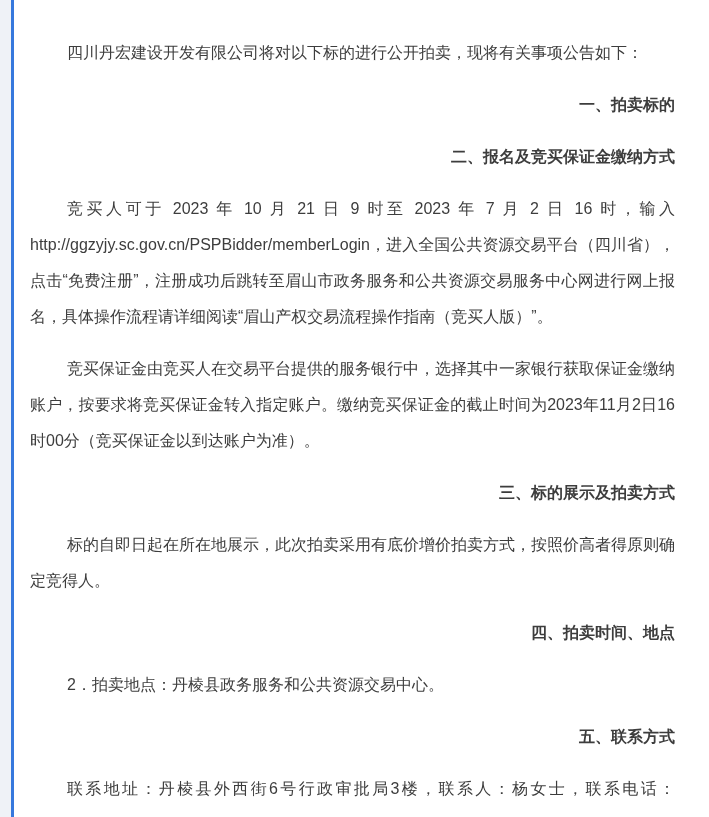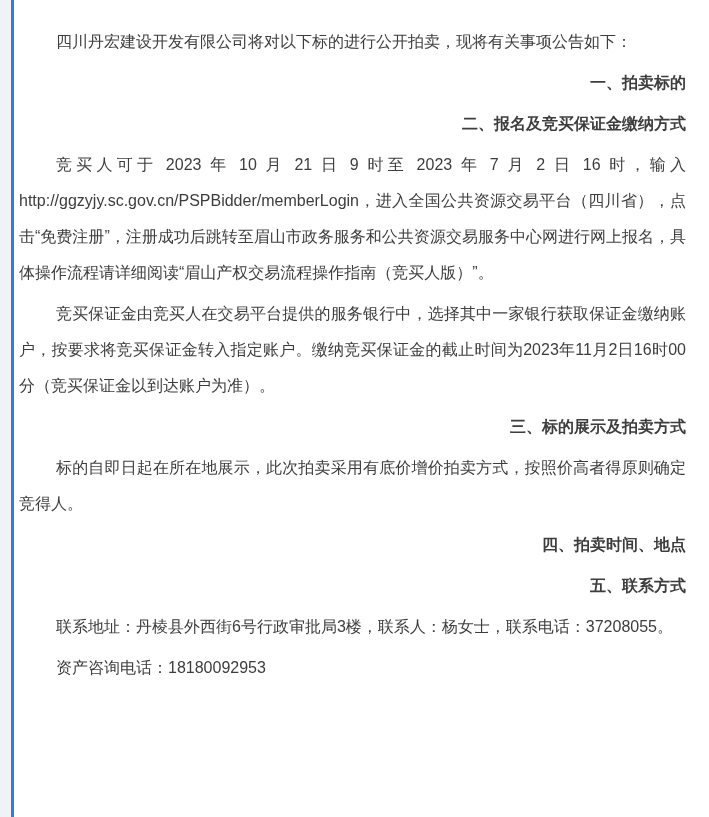--- a/index.html
+++ b/index.html
@@ -36,21 +36,21 @@
     left: 14px;
     top: 19px;
     width: 677px;
     color: var(--text-color, #3d3d3d);
     font-size: 16px;
     line-height: 36px;
     text-align: justify;
   }
   .content p,
   .content h3 {
-    margin: 5px;
+    margin: 16px;
     padding: 0;
     font-size: 16px;
     line-height: 36px;
   }
   .content p {
     text-indent: 37px;
     font-weight: normal;
   }
   .content h3 {
     text-indent: 33px;
@@ -67,17 +67,18 @@
 
   <div class="content">
     <p>四川丹宏建设开发有限公司将对以下标的进行公开拍卖，现将有关事项公告如下：</p>
     <h3>一、拍卖标的</h3>
     <h3>二、报名及竞买保证金缴纳方式</h3>
     <p>竞买人可于 2023 年 10 月 21 日 9 时至 2023 年 7 月 2 日 16 时，输入http://ggzyjy.sc.gov.cn/PSPBidder/memberLogin，进入全国公共资源交易平台（四川省），点击“免费注册”，注册成功后跳转至眉山市政务服务和公共资源交易服务中心网进行网上报名，具体操作流程请详细阅读“眉山产权交易流程操作指南（竞买人版）”。</p>
     <p>竞买保证金由竞买人在交易平台提供的服务银行中，选择其中一家银行获取保证金缴纳账户，按要求将竞买保证金转入指定账户。缴纳竞买保证金的截止时间为2023年11月2日16时00分（竞买保证金以到达账户为准）。</p>
     <h3>三、标的展示及拍卖方式</h3>
     <p>标的自即日起在所在地展示，此次拍卖采用有底价增价拍卖方式，按照价高者得原则确定竞得人。</p>
     <h3>四、拍卖时间、地点</h3>
+    <p>2．拍卖地点：丹棱县政务服务和公共资源交易中心。</p>
     <h3>五、联系方式</h3>
     <p>联系地址：丹棱县外西街6号行政审批局3楼，联系人：杨女士，联系电话：37208055。</p>
     <p>资产咨询电话：18180092953</p>
   </div>
 </div>
 
 </body></html>

